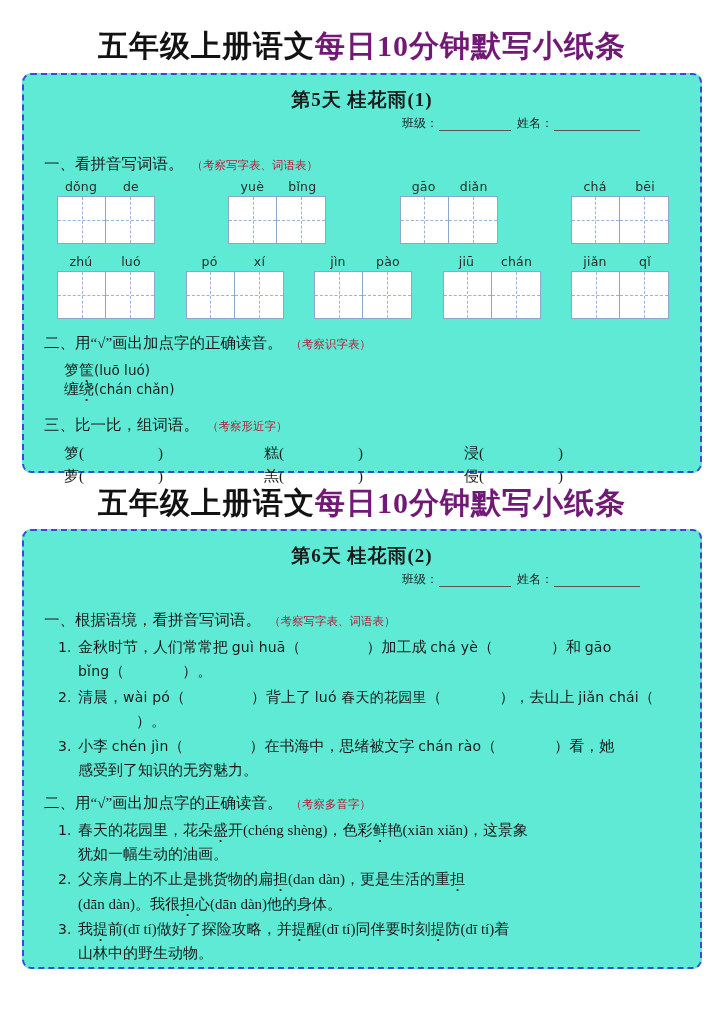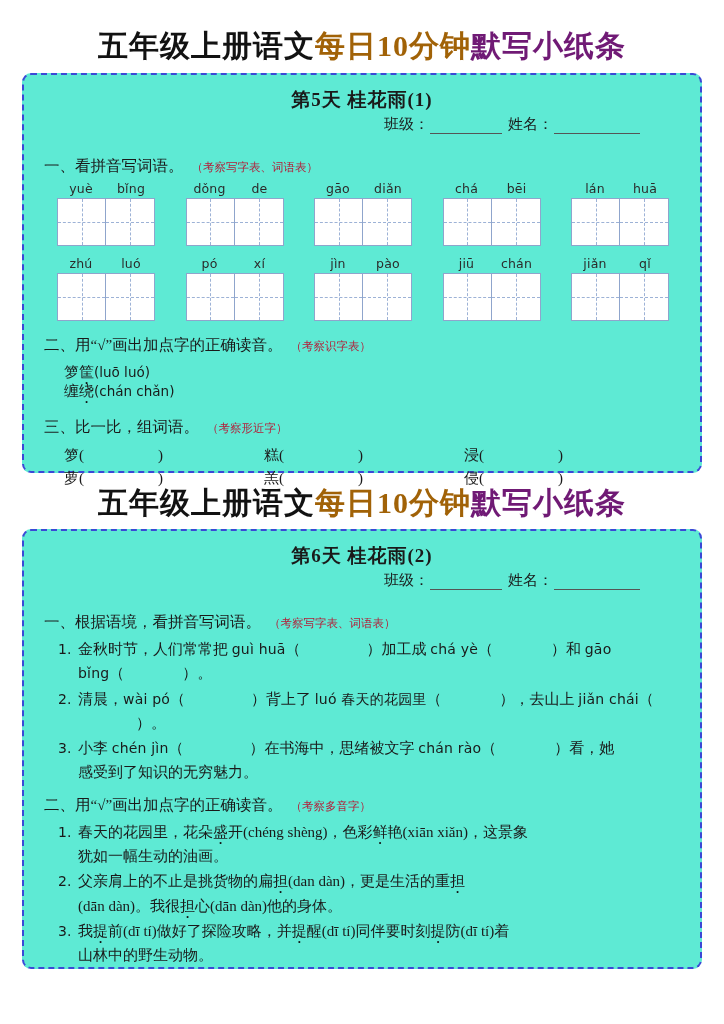--- a/index.html
+++ b/index.html
@@ -26,21 +26,21 @@
   
   .banner {
     text-align: center;
     font-family: "Liberation Serif", "DejaVu Serif", serif;
     font-weight: bold;
     font-size: 30px;
     letter-spacing: 1px;
     white-space: nowrap;
   }
   .banner .seg-black { color: #121212; }
-  .banner .seg-red   { color: #a16207; }
+  .banner .seg-red   { color: #701a75; }
   .banner .seg-blue  { color: #701a75; }
 
   .banner-1 { padding-top: 26px; padding-bottom: 6px; }
   .banner-2 { padding-top: 10px; padding-bottom: 5px; }
 
   
   .sheet {
     border: 2px dashed #3b49d6;
     border-radius: 9px;
     margin: 0 22px;
@@ -57,22 +57,22 @@
     text-align: center;
     font-size: 19px;
     font-weight: bold;
     letter-spacing: 1px;
     margin-top: 2px;
     margin-bottom: 2px;
   }
   .info-line {
     display: flex;
     justify-content: flex-end;
-    align-items: flex-end;
-    font-size: 15px;
+    align-items: center;
+    font-size: 12px;
     padding-right: 40px;
     margin-bottom: 4px;
   }
   .info-line .lbl { white-space: nowrap; }
   .blank-line {
     display: inline-block;
     width: 72px;
     border-bottom: 1.6px solid #555;
     height: 14px;
     margin: 0 6px 0 1px;
@@ -233,62 +233,52 @@
       <span class="blank-line wide"></span>
     </div>
 
     <div class="section-head">
       <span>一、看拼音写词语。</span><span class="note">（考察写字表、词语表）</span>
     </div>
 
     <div class="grid-row">
       <div class="word-cell">
         <div class="pinyin">
+          <span>dǒng</span>
+            <span>de</span>
+        </div>
+        <div class="tian-pair">
+          <div class="tian"></div>
+          <div class="tian"></div>
+        </div>
+      </div>
+      <div class="word-cell">
+        <div class="pinyin">
           <span>yuè</span>
             <span>bǐng</span>
         </div>
         <div class="tian-pair">
           <div class="tian"></div>
           <div class="tian"></div>
         </div>
       </div>
       <div class="word-cell">
         <div class="pinyin">
-          <span>dǒng</span>
-            <span>de</span>
-        </div>
-        <div class="tian-pair">
-          <div class="tian"></div>
-          <div class="tian"></div>
-        </div>
-      </div>
-      <div class="word-cell">
-        <div class="pinyin">
           <span>gāo</span>
             <span>diǎn</span>
         </div>
         <div class="tian-pair">
           <div class="tian"></div>
           <div class="tian"></div>
         </div>
       </div>
       <div class="word-cell">
         <div class="pinyin">
           <span>chá</span>
             <span>bēi</span>
-        </div>
-        <div class="tian-pair">
-          <div class="tian"></div>
-          <div class="tian"></div>
-        </div>
-      </div>
-      <div class="word-cell">
-        <div class="pinyin">
-          <span>lán</span>
-            <span>huā</span>
         </div>
         <div class="tian-pair">
           <div class="tian"></div>
           <div class="tian"></div>
         </div>
       </div>
     </div>
 
     <div class="grid-row" style="margin-top:10px;">
       <div class="word-cell">

